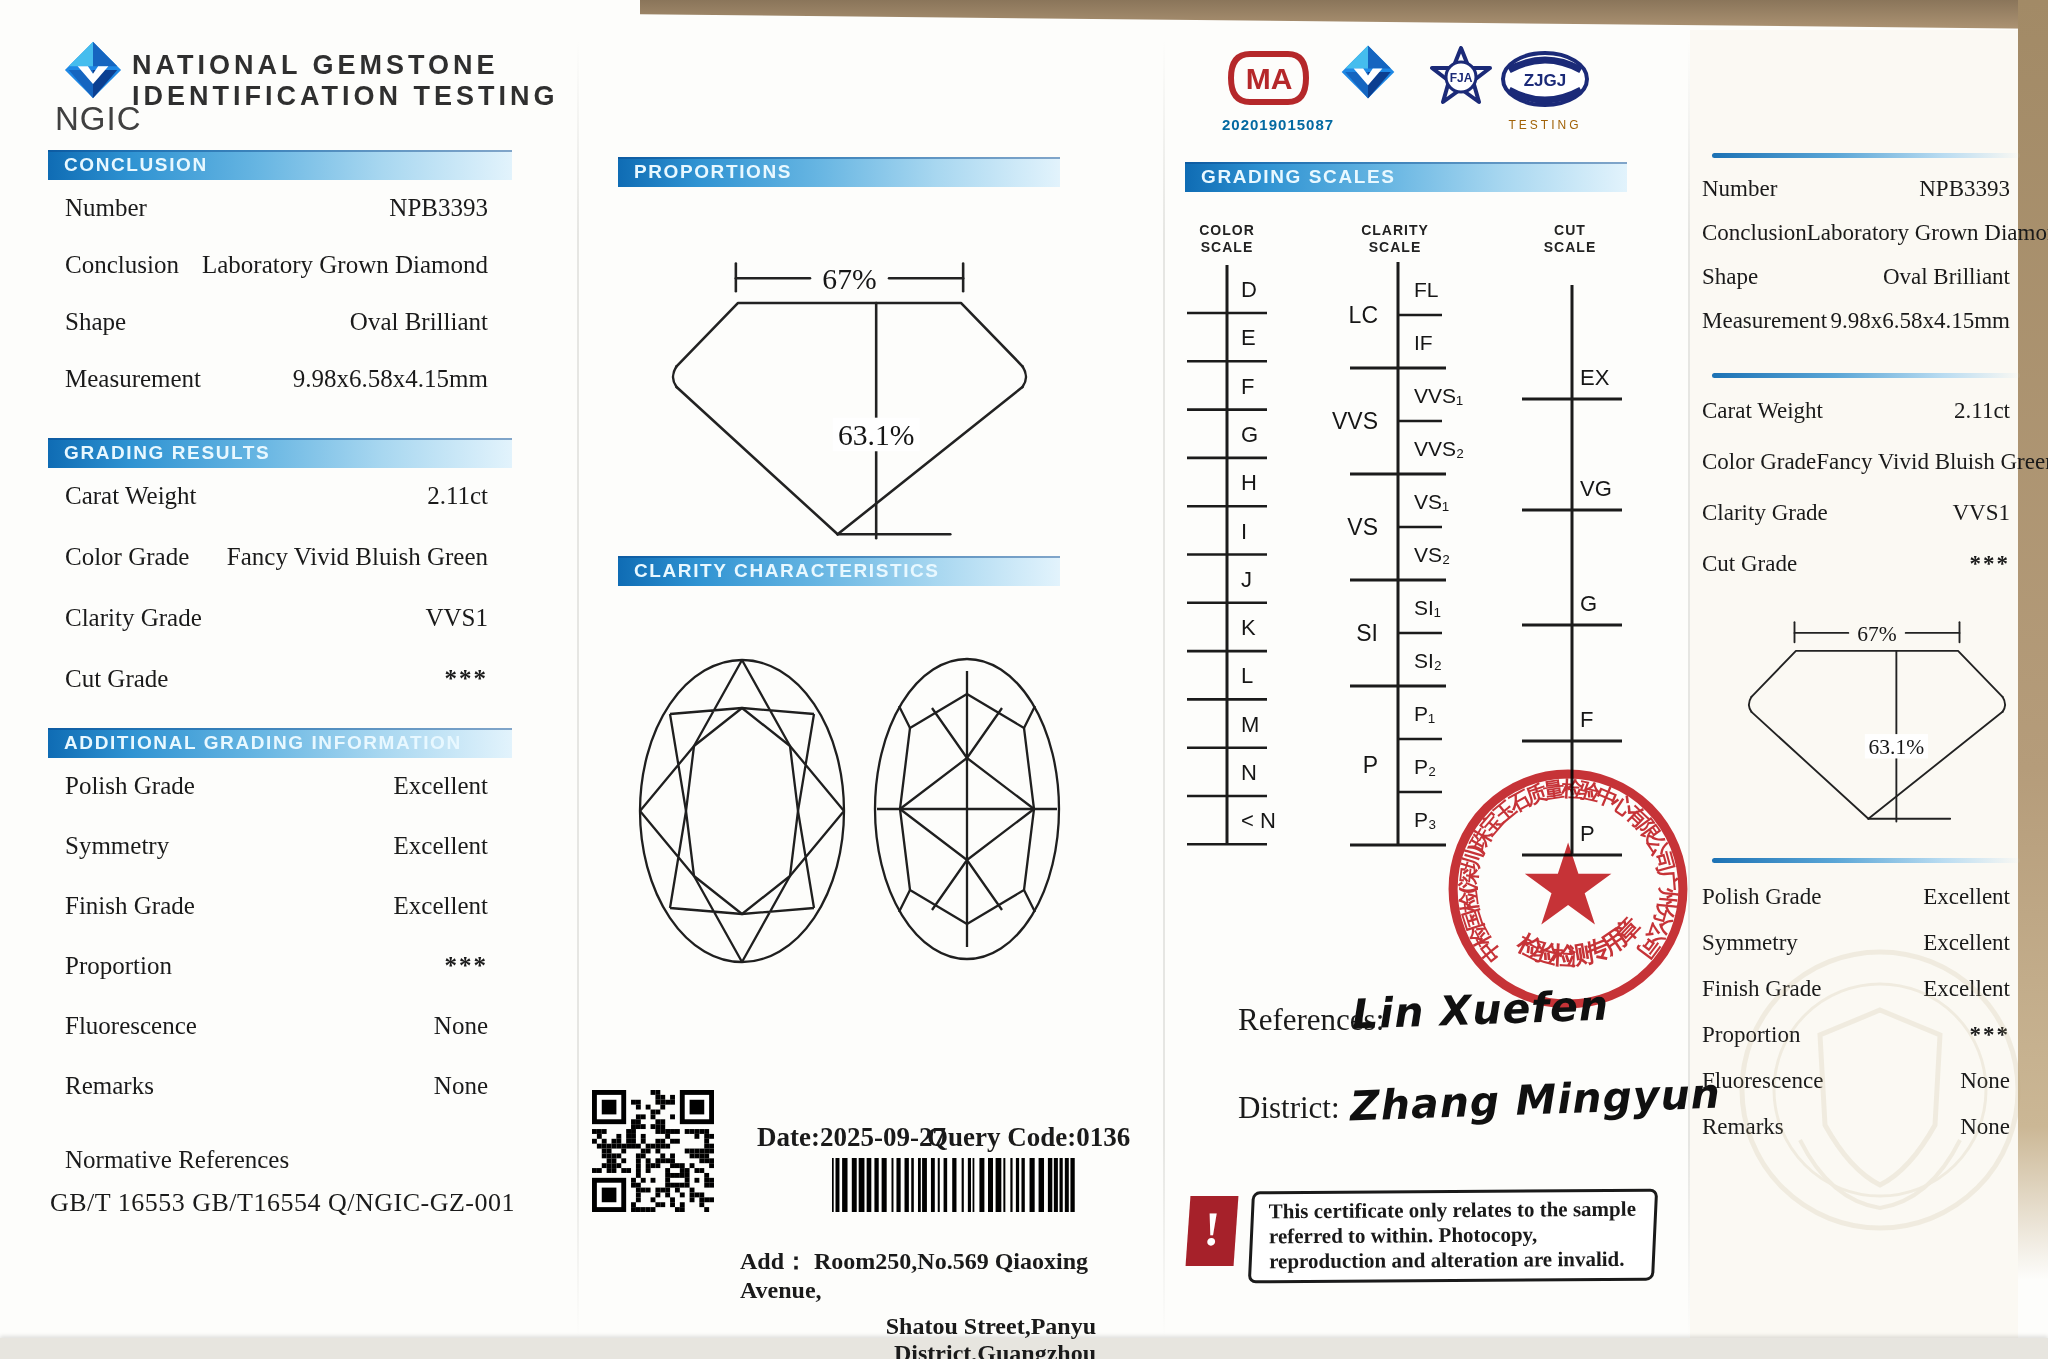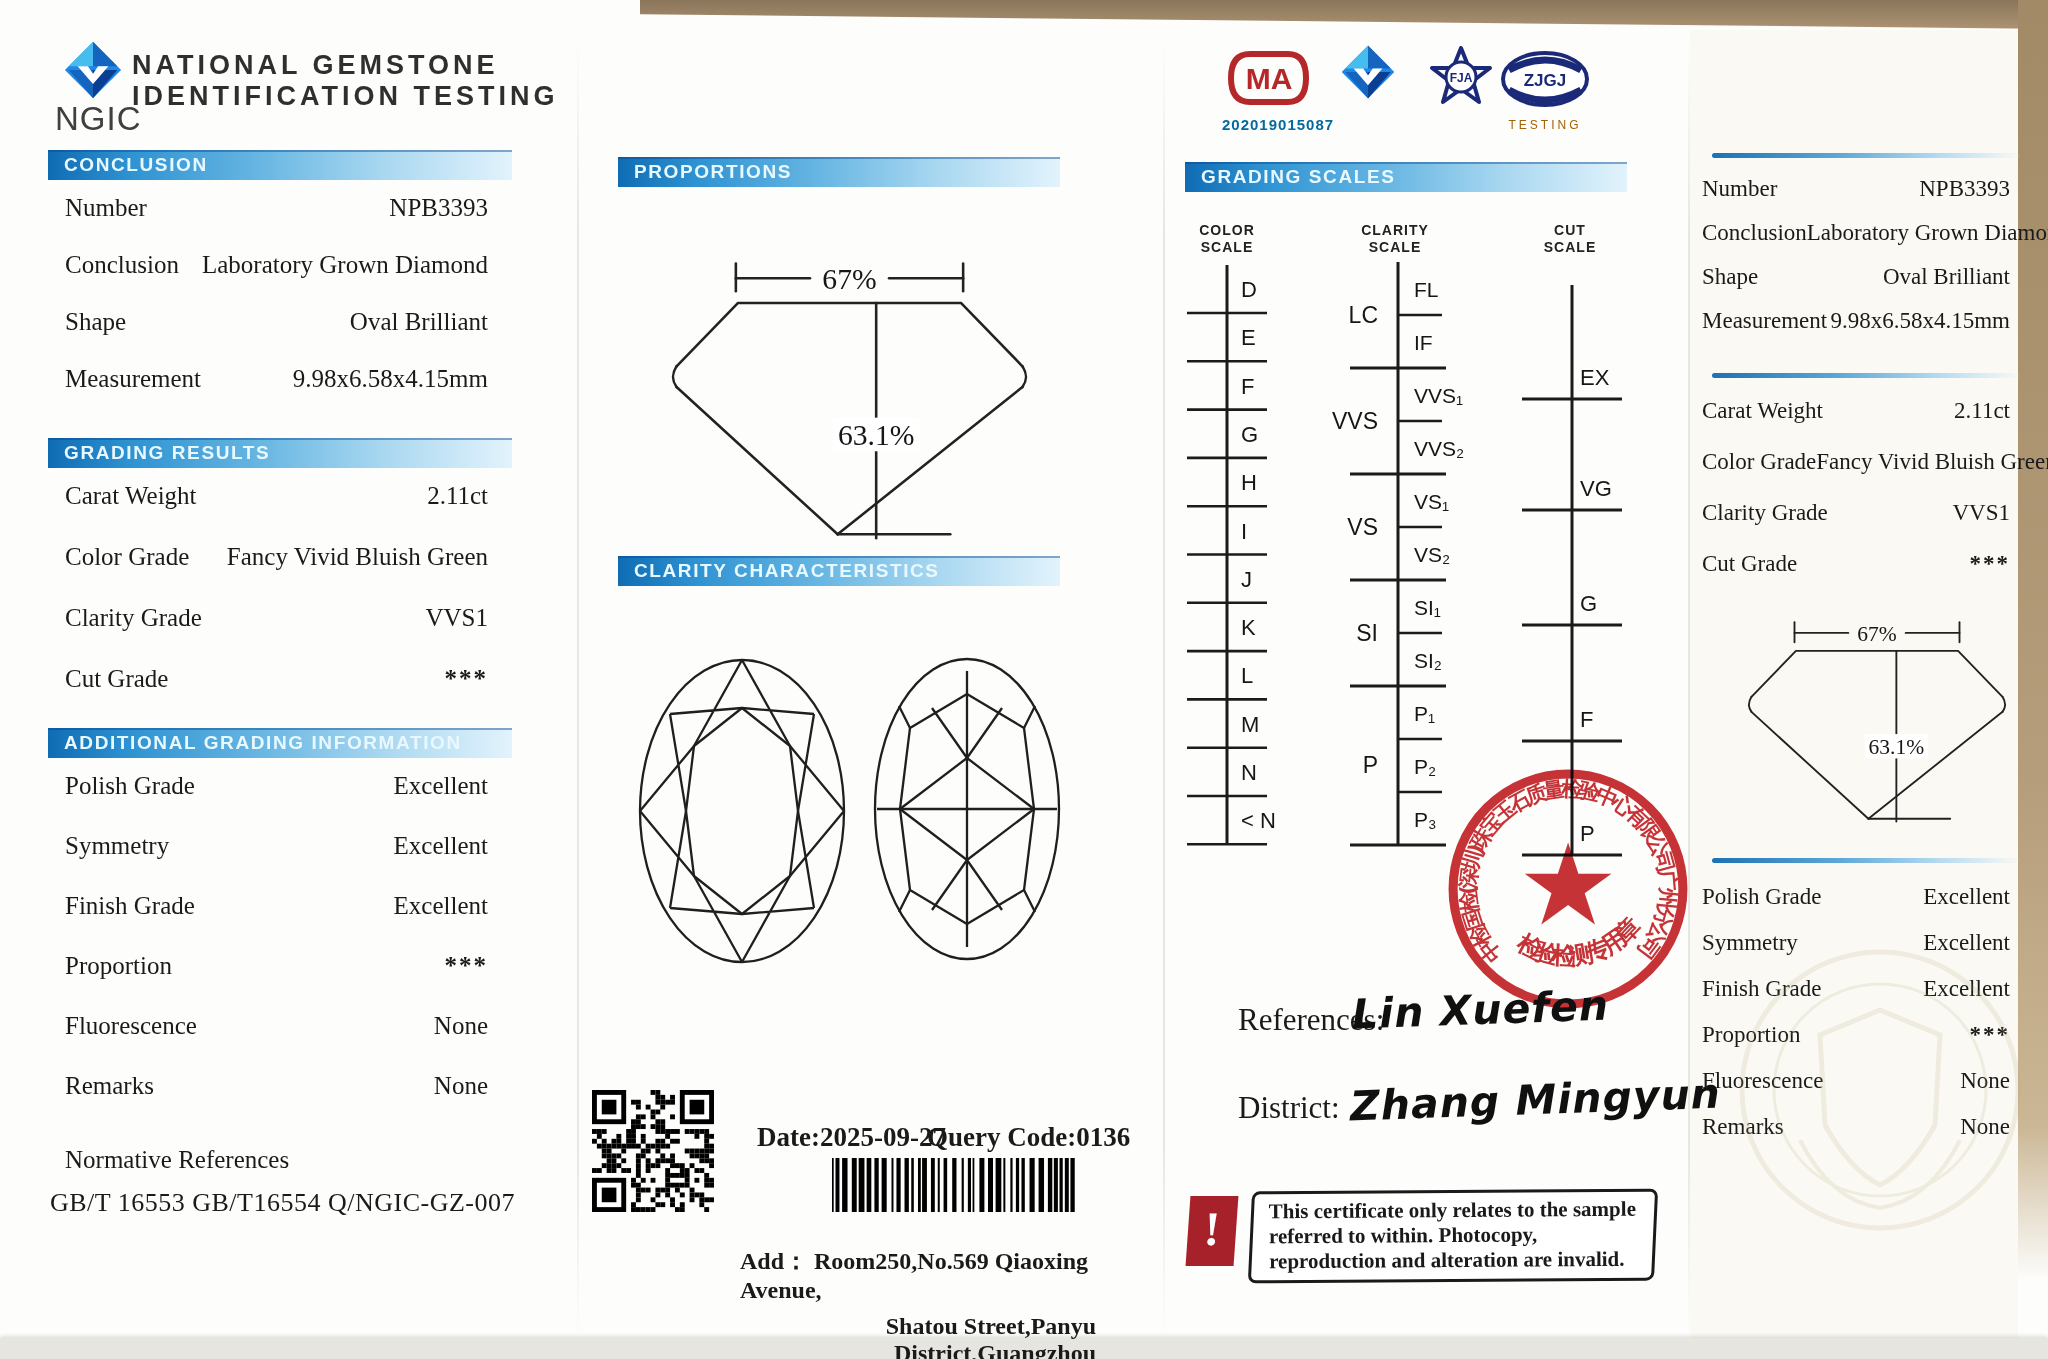--- a/index.html
+++ b/index.html
@@ -211,21 +211,21 @@
         <span class="val">None</span>
       </div>
       <div class="row">
         <span class="lbl">Remarks</span>
         <span class="val">None</span>
       </div>
     </div>
   </div>
 
   <div class="abs normative-title" style="left:65px;top:1146px;">Normative References</div>
-  <div class="abs normative-refs" style="left:50px;top:1188px;">GB/T 16553  GB/T16554  Q/NGIC-GZ-007</div>
+  <div class="abs normative-refs" style="left:50px;top:1188px;">GB/T 16553  GB/T16554  Q/NGIC-GZ-001</div>
 
   <div class="abs hdr-bar" style="left:618px;top:157px;width:426px;">PROPORTIONS</div>
   <svg class="abs" style="left:622px;top:222px;" width="455" height="336">
     <use href="#prop-sym" width="455" height="336"></use>
   </svg>
 
   <div class="abs hdr-bar" style="left:618px;top:556px;width:426px;">CLARITY CHARACTERISTICS</div>
   <svg class="abs" style="left:622px;top:646px;" width="456" height="332" viewBox="0 0 456 332">
     <g stroke="#1f1f1f" stroke-width="2.3" fill="none" stroke-linejoin="round">
 

